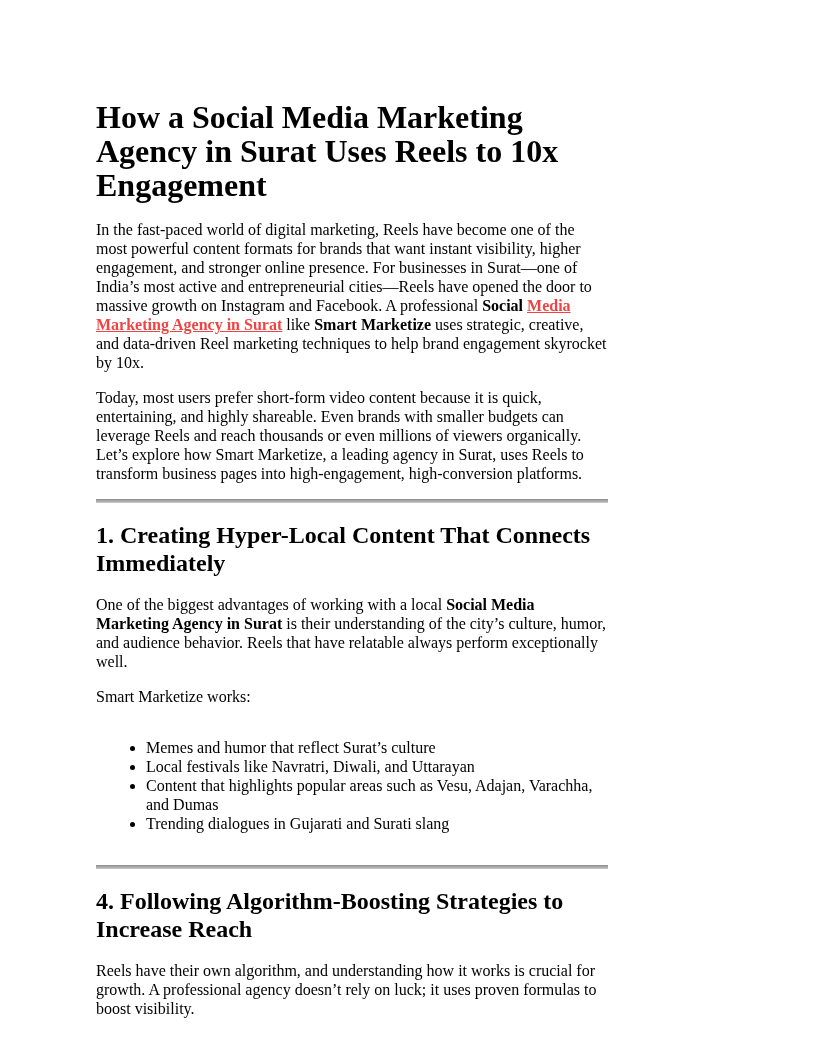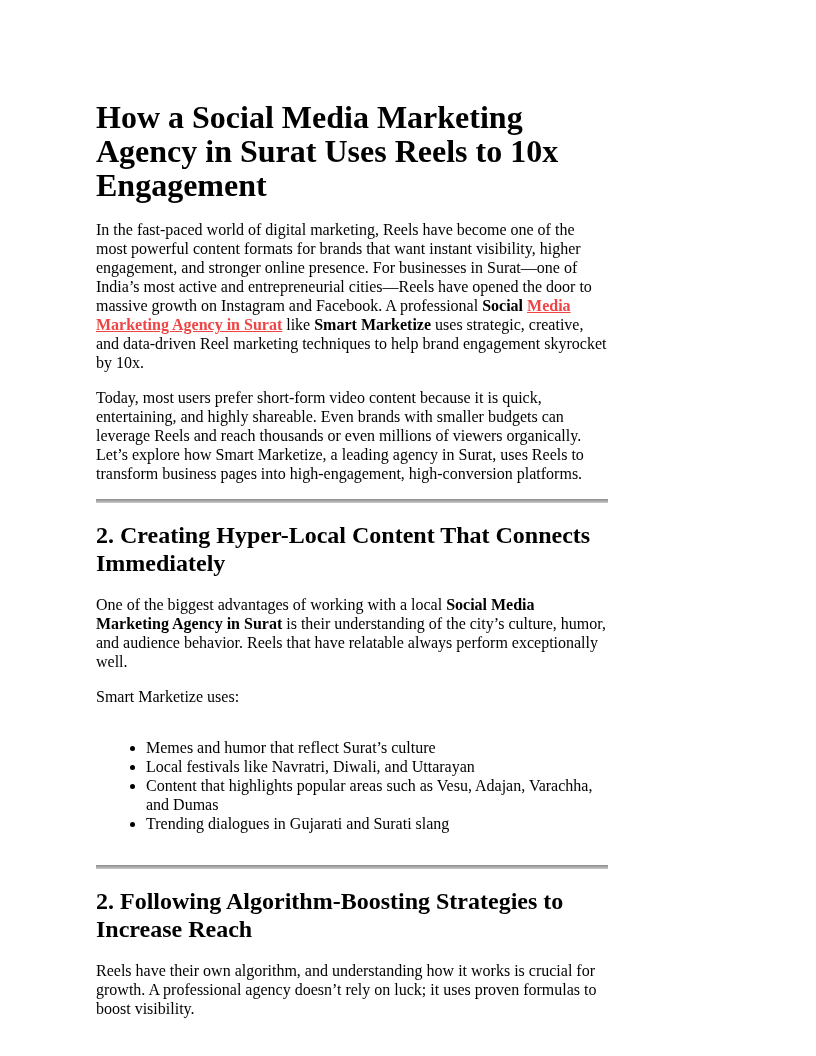--- a/index.html
+++ b/index.html
@@ -62,34 +62,34 @@
 <div class="page">
 
   <h1 class="doc-title">How a Social Media Marketing Agency in Surat Uses Reels to 10x Engagement</h1>
 
   <p class="doc-paragraph"><span>In the fast-paced world of digital marketing, Reels have become one of the most powerful content formats for brands that want instant visibility, higher engagement, and stronger online presence. For businesses in Surat—one of India’s most active and entrepreneurial cities—Reels have opened the door to massive growth on Instagram and Facebook. A professional </span><b class="run-bold">Social </b><a class="doc-link" href="#">Media Marketing Agency in Surat</a><span> like </span><b class="run-bold">Smart Marketize</b><span> uses strategic, creative, and data-driven Reel marketing techniques to help brand engagement skyrocket by 10x.</span></p>
 
   <p class="doc-paragraph">Today, most users prefer short-form video content because it is quick, entertaining, and highly shareable. Even brands with smaller budgets can leverage Reels and reach thousands or even millions of viewers organically. Let’s explore how Smart Marketize, a leading agency in Surat, uses Reels to transform business pages into high-engagement, high-conversion platforms.</p>
 
   <hr class="section-divider">
 
-  <h2 class="section-heading">2. Creating Hyper-Local Content That Connects Immediately</h2>
+  <h2 class="section-heading">1. Creating Hyper-Local Content That Connects Immediately</h2>
 
   <p class="doc-paragraph"><span>One of the biggest advantages of working with a local </span><b class="run-bold">Social Media Marketing Agency in Surat</b><span> is their understanding of the city’s culture, humor, and audience behavior. Reels that have relatable always perform exceptionally well.</span></p>
 
-  <p class="doc-paragraph">Smart Marketize uses:</p>
+  <p class="doc-paragraph">Smart Marketize works:</p>
 
   <ul class="bullet-list">
     <li>Memes and humor that reflect Surat’s culture</li>
     <li>Local festivals like Navratri, Diwali, and Uttarayan</li>
     <li>Content that highlights popular areas such as Vesu, Adajan, Varachha, and Dumas</li>
     <li>Trending dialogues in Gujarati and Surati slang</li>
   </ul>
 
 
   <hr class="section-divider">
 
-  <h2 class="section-heading">2. Following Algorithm-Boosting Strategies to Increase Reach</h2>
+  <h2 class="section-heading">4. Following Algorithm-Boosting Strategies to Increase Reach</h2>
 
   <p class="doc-paragraph">Reels have their own algorithm, and understanding how it works is crucial for growth. A professional agency doesn’t rely on luck; it uses proven formulas to boost visibility.</p>
 
 
 </div>
 
 </body></html>

